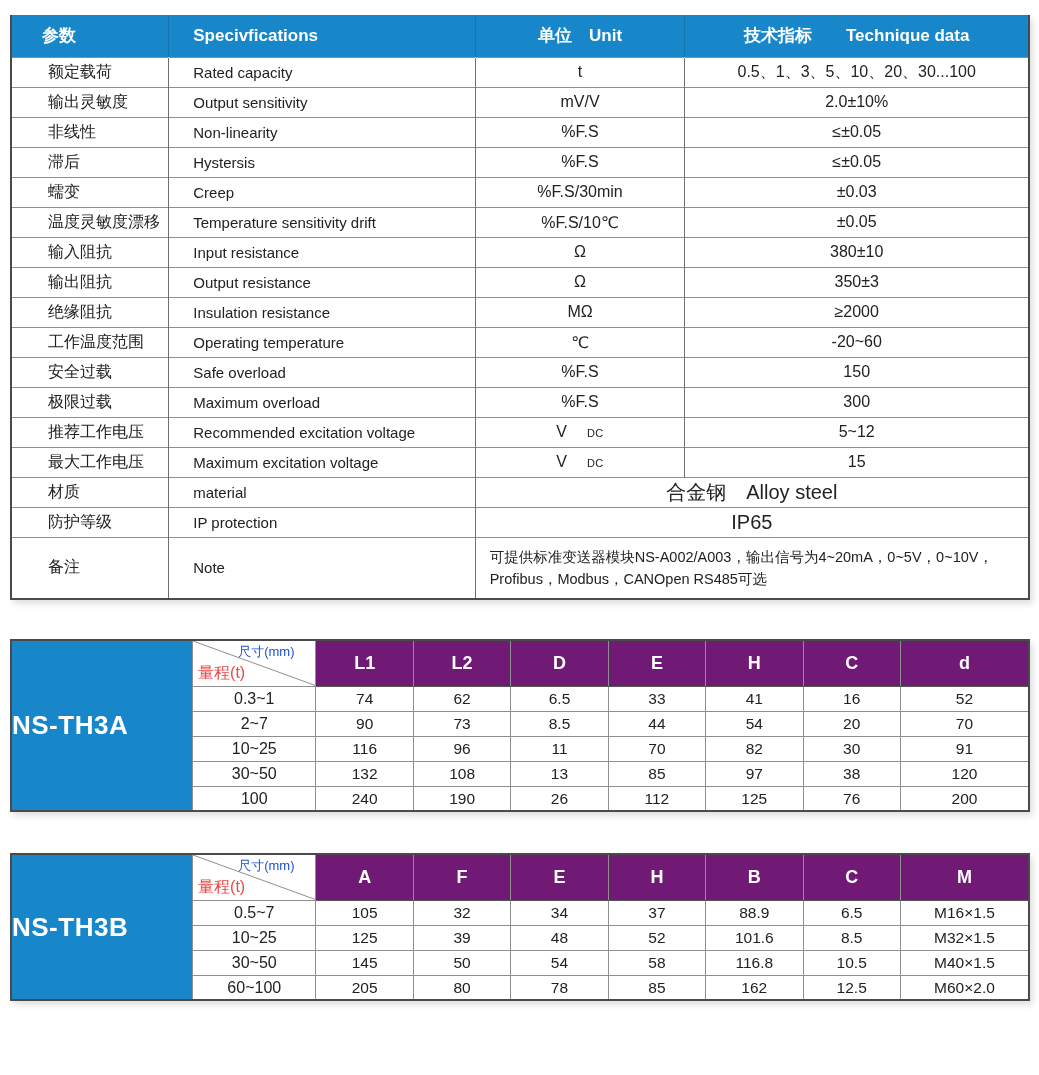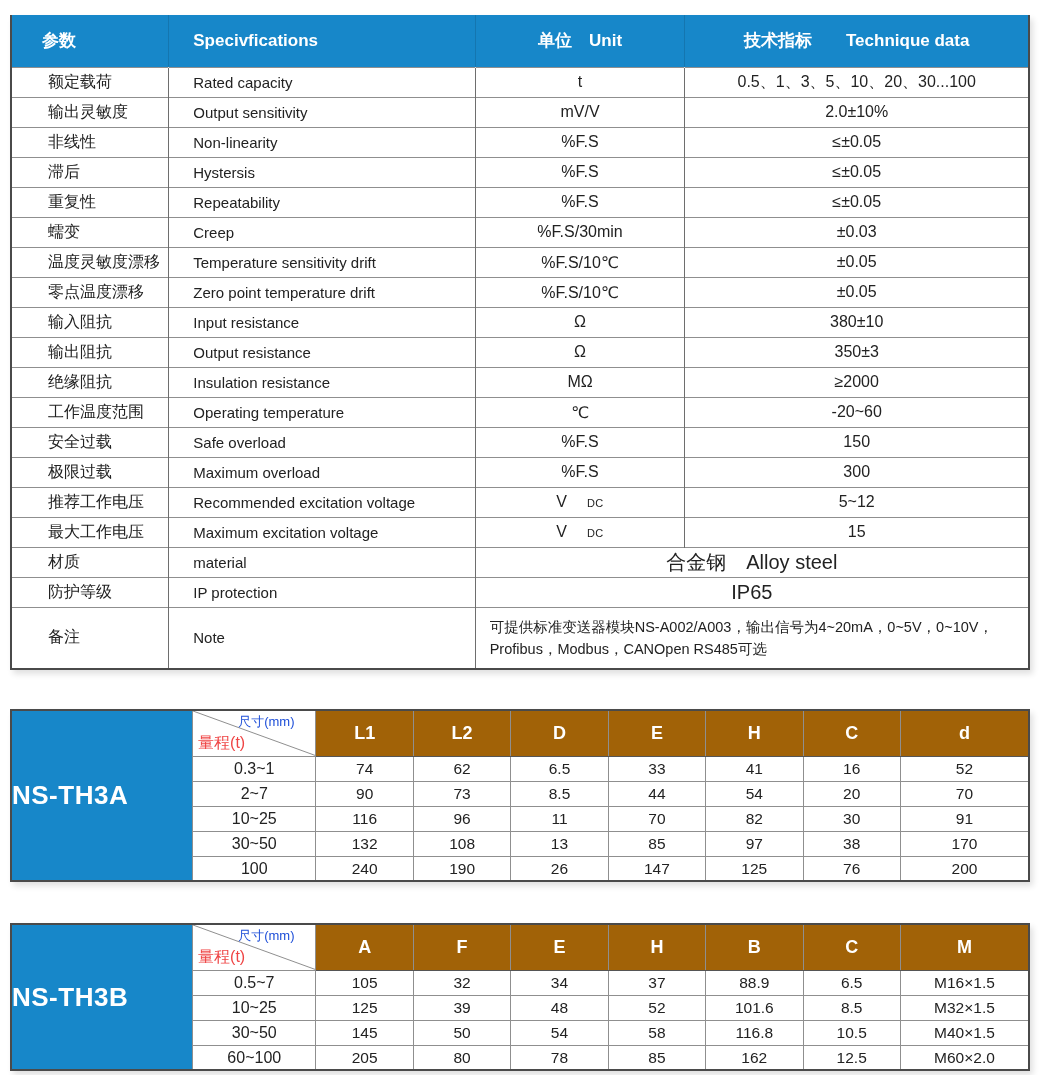--- a/index.html
+++ b/index.html
@@ -4,21 +4,21 @@
 <style>
   * { margin:0; padding:0; box-sizing:border-box; }
   html,body { background:#ffffff; width:1039px; font-family:"Liberation Sans","DejaVu Sans",sans-serif; color:#222; }
   .page { width:1039px; height:1075px; background:#fff; padding:15px 9px 0 10px; }
 
   table { border-collapse:collapse; table-layout:fixed; width:1020px; background:#fff; }
 
   
   .spec-table { box-shadow:3px 4px 6px rgba(0,0,0,0.12); border:2px solid #4a4a4a; border-top:none; }
   .spec-table thead th {
-    background:#1787c9; color:#fff; height:52px; font-size:17px; font-weight:bold;
+    background:#1787c9; color:#fff; height:42px; font-size:17px; font-weight:bold;
     border-left:1px solid rgba(0,0,0,0.12); vertical-align:middle;
   }
   .spec-table thead th:first-child { border-left:none; }
   .spec-table th.h-param { text-align:left; padding-left:30px; }
   .spec-table th.h-spec  { text-align:left; padding-left:24px; }
   .spec-table td {
     height:30px; font-size:16px; vertical-align:middle; background:#fff;
     border-top:1px solid #8f8f8f; border-left:1px solid #6e6e6e;
   }
   .spec-table td:first-child { border-left:none; }
@@ -31,21 +31,21 @@
 
   
   .dim-wrap { margin-top:39px; }
   .dim-table { box-shadow:3px 4px 6px rgba(0,0,0,0.12); border:2px solid #4a4a4a; }
   .dim-table td, .dim-table th { border:1px solid #8f8f8f; text-align:center; vertical-align:middle; background:#fff; }
   .dim-table td.model {
     background:#1787c9; color:#fff; font-size:26px; font-weight:bold; letter-spacing:0.5px;
     border:none; text-align:left;
   }
   .dim-table th.dim-col {
-    background:#a16207; color:#fff; font-size:18px; font-weight:bold; height:46px;
+    background:#701a75; color:#fff; font-size:18px; font-weight:bold; height:46px;
     border-left:1px solid rgba(255,255,255,0.7); border-top:none; border-bottom:1px solid #555;
   }
   .dim-table td.corner { position:relative; height:34px; padding:0; border-top:none; }
   .corner svg { position:absolute; left:0; top:0; width:100%; height:100%; }
   .corner .c-top { position:absolute; top:2px; right:21px; font-size:13px; color:#1d4ed8; }
   .corner .c-bot { position:absolute; bottom:2px; left:5px; font-size:16px; color:#ef4444; }
   .dim-table td.range { font-size:16px; height:25px; }
   .dim-table td.dval  { font-size:15.5px; height:25px; }
 </style>
 </head>
@@ -87,40 +87,28 @@
           <td class="c-unit">%F.S</td>
           <td class="c-value">≤±0.05</td>
         </tr>
         <tr>
           <td class="c-param">滞后</td>
           <td class="c-spec">Hystersis</td>
           <td class="c-unit">%F.S</td>
           <td class="c-value">≤±0.05</td>
         </tr>
         <tr>
-          <td class="c-param">重复性</td>
-          <td class="c-spec">Repeatability</td>
-          <td class="c-unit">%F.S</td>
-          <td class="c-value">≤±0.05</td>
-        </tr>
-        <tr>
           <td class="c-param">蠕变</td>
           <td class="c-spec">Creep</td>
           <td class="c-unit">%F.S/30min</td>
           <td class="c-value">±0.03</td>
         </tr>
         <tr>
           <td class="c-param">温度灵敏度漂移</td>
           <td class="c-spec">Temperature sensitivity drift</td>
-          <td class="c-unit">%F.S/10℃</td>
-          <td class="c-value">±0.05</td>
-        </tr>
-        <tr>
-          <td class="c-param">零点温度漂移</td>
-          <td class="c-spec">Zero point temperature drift</td>
           <td class="c-unit">%F.S/10℃</td>
           <td class="c-value">±0.05</td>
         </tr>
         <tr>
           <td class="c-param">输入阻抗</td>
           <td class="c-spec">Input resistance</td>
           <td class="c-unit">Ω</td>
           <td class="c-value">380±10</td>
         </tr>
         <tr>
@@ -245,28 +233,28 @@
             <td class="dval">91</td>
           </tr>
           <tr>
             <td class="range">30~50</td>
             <td class="dval">132</td>
             <td class="dval">108</td>
             <td class="dval">13</td>
             <td class="dval">85</td>
             <td class="dval">97</td>
             <td class="dval">38</td>
-            <td class="dval">170</td>
+            <td class="dval">120</td>
           </tr>
           <tr>
             <td class="range">100</td>
             <td class="dval">240</td>
             <td class="dval">190</td>
             <td class="dval">26</td>
-            <td class="dval">147</td>
+            <td class="dval">112</td>
             <td class="dval">125</td>
             <td class="dval">76</td>
             <td class="dval">200</td>
           </tr>
         </tbody>
     </table>
   </div>
 
   <div class="dim-wrap" style="margin-top:41px;">
     <table class="dim-table" id="th3b-table">

